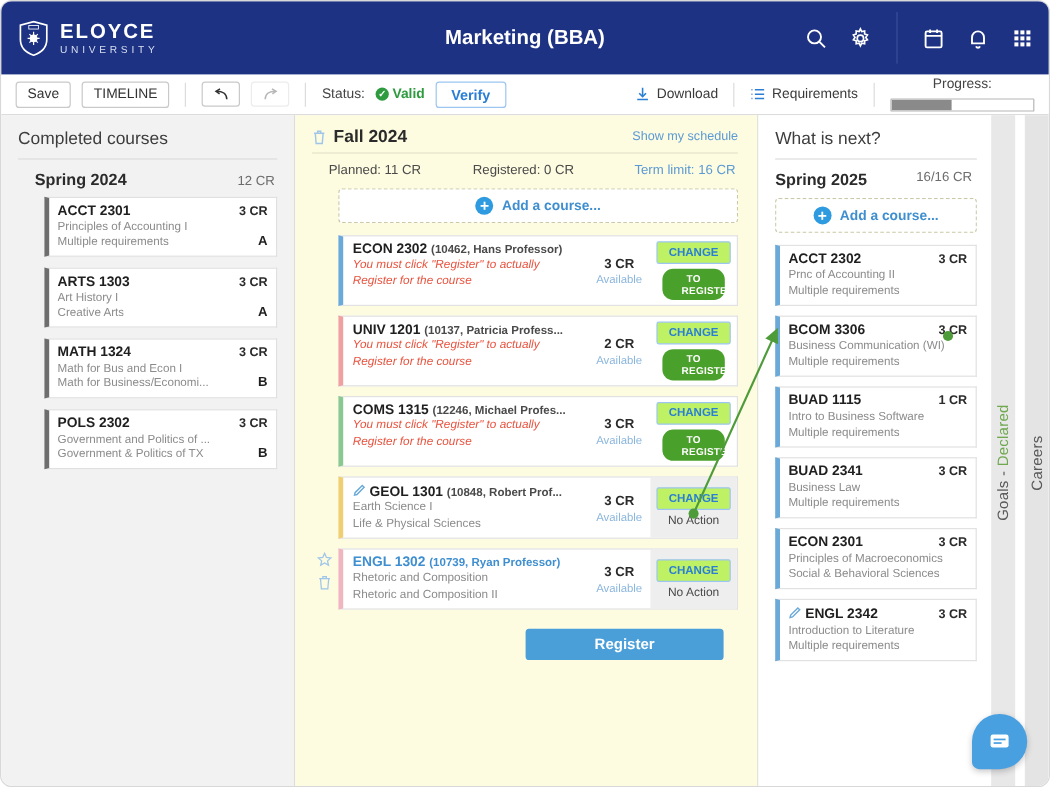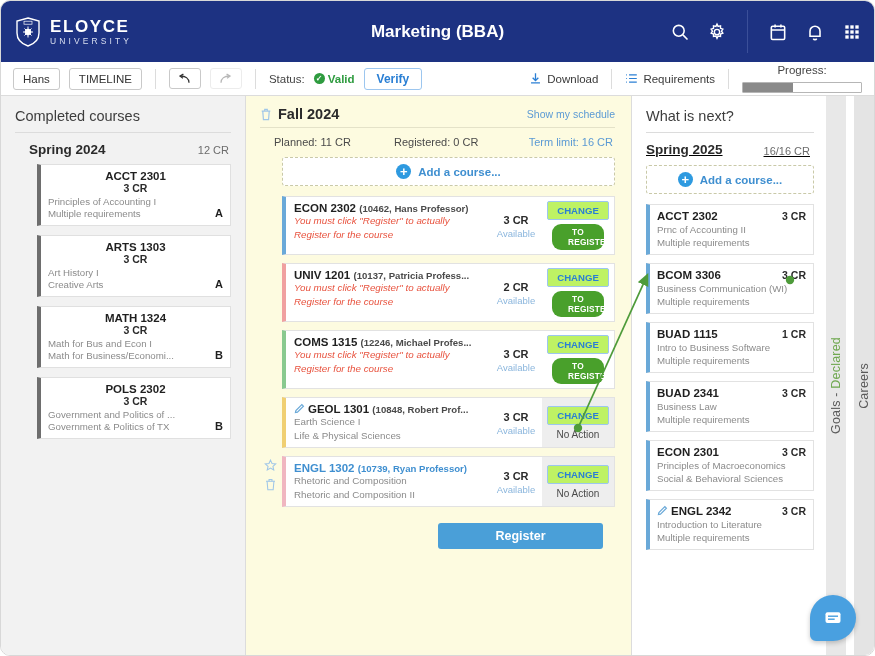--- a/index.html
+++ b/index.html
@@ -143,21 +143,21 @@
   .term-name { font-size: 13.5px; font-weight: bold; color: #2b2b2b; }
   .term-cr { font-size: 11px; color: #6c6c6c; }
 
   
   .cc-card {
     background: #ffffff; border: 1px solid #e0e0e0;
     border-left: 4px solid #6e6e6e;
     margin: 0 0 9px 22px;
     padding: 5px 7px 6px 7px;
   }
-  .cc-top { display: flex; justify-content: space-between; align-items: center; flex-direction: column; }
+  .cc-top { display: flex; justify-content: space-between; align-items: flex-start; }
   .cc-code { font-size: 11.5px; font-weight: bold; color: #1f1f1f; }
   .cc-cr { font-size: 10.5px; font-weight: bold; color: #2b2b2b; }
   .cc-line {
     font-size: 9.7px; color: #8b8b8b; margin-top: 2px;
     white-space: nowrap; overflow: hidden; text-overflow: ellipsis;
   }
   .cc-bottom { display: flex; justify-content: space-between; align-items: baseline; }
   .cc-grade { font-size: 11px; font-weight: bold; color: #1f1f1f; }
 
   
@@ -242,23 +242,22 @@
   .register-btn {
     background: #4a9fd8; color: #ffffff; border: none;
     width: 165px; height: 26px; border-radius: 3px;
     font-size: 12.5px; font-weight: bold; cursor: pointer;
     display: block; margin: 16px 12px 0 auto;
     font-family: "Liberation Sans", sans-serif;
   }
 
   
   .next-term-row {
-    display: flex; align-items: flex-end; justify-content: space-between;
+    display: flex; align-items: flex-start; justify-content: space-between;
     padding: 0 4px 8px 0;
-    text-decoration: underline;
   }
   .next-card {
     background: #ffffff; border: 1px solid #e2e2e2;
     border-left: 4px solid #6aa9d8;
     margin-bottom: 8px; padding: 5px 7px 6px 7px;
     position: relative;
   }
   .nc-top { display: flex; justify-content: space-between; align-items: baseline; }
   .nc-code { font-size: 11.5px; font-weight: bold; color: #1f1f1f; }
   .nc-cr { font-size: 10.5px; font-weight: bold; color: #2b2b2b; }
@@ -346,21 +345,21 @@
           <rect x="10" y="10" width="4" height="4"></rect>
           <rect x="16" y="10" width="4" height="4"></rect>
         <rect x="4" y="16" width="4" height="4"></rect>
           <rect x="10" y="16" width="4" height="4"></rect>
           <rect x="16" y="16" width="4" height="4"></rect>
       </svg>
     </div>
   </div>
 
   <div class="toolbar">
-    <button class="tb-btn">Hans</button>
+    <button class="tb-btn">Save</button>
     <button class="tb-btn">TIMELINE</button>
     <div class="tb-sep"></div>
     <div class="icon-btn">
       <svg width="15" height="12" viewBox="0 0 20 14" fill="none" stroke="#333" stroke-width="1.7">
         <path d="M16 12 C16 6 11 3 5 3"></path>
           <path d="M8.5 0.5 L4 3.2 L8 6"></path>
       </svg>
     </div>
     <div class="icon-btn disabled">
       <svg width="15" height="12" viewBox="0 0 20 14" fill="none" stroke="#333" stroke-width="1.7">

